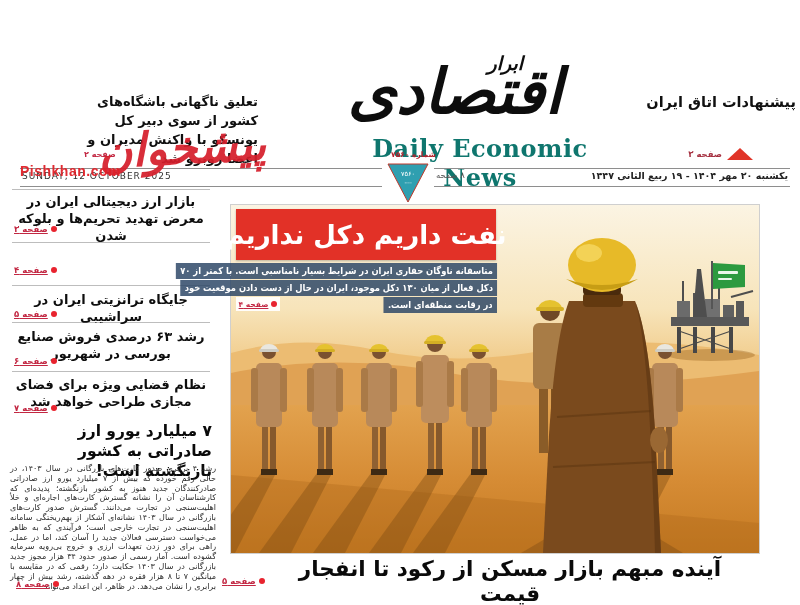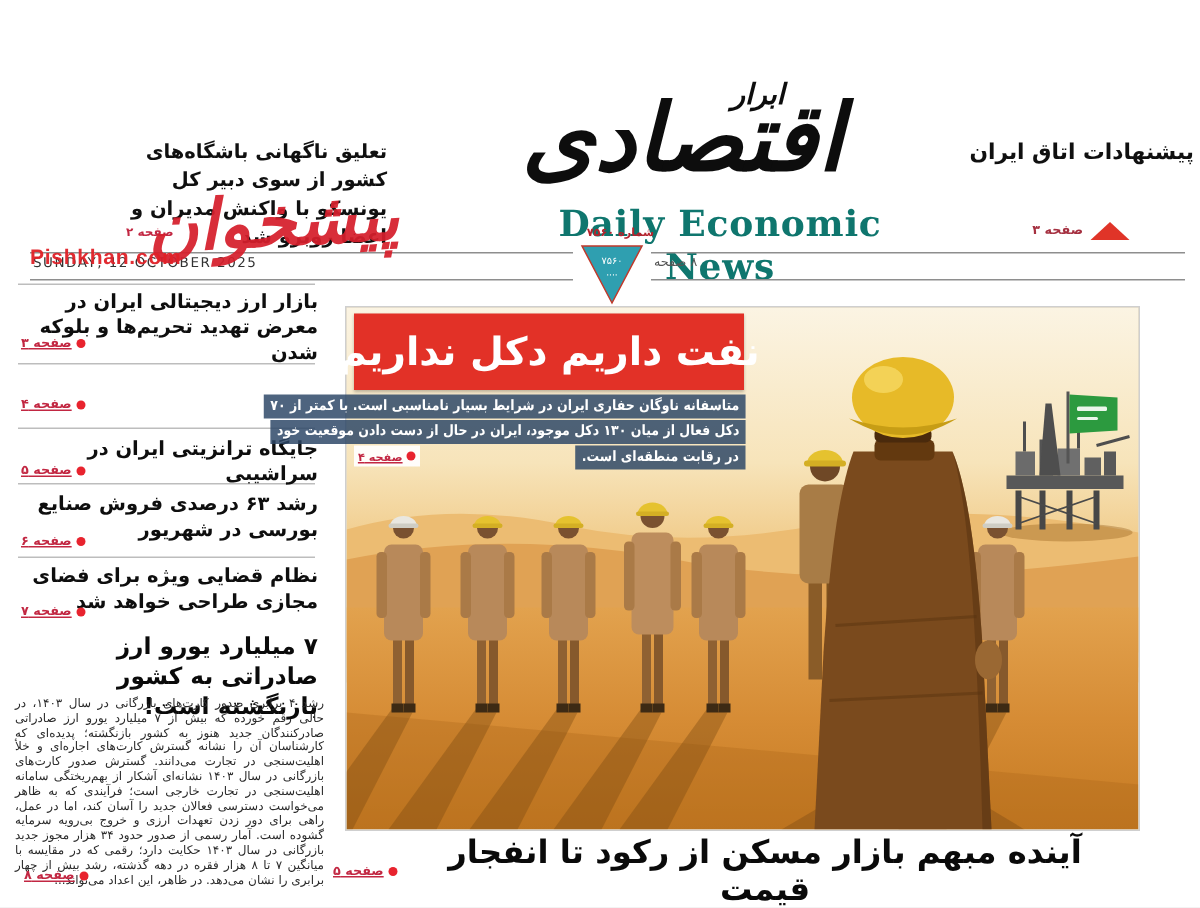--- a/index.html
+++ b/index.html
@@ -33,21 +33,21 @@
           border-bottom:12px solid #e03428;}
 
   
   .wm-callig{left:86px;top:124px;width:180px;font-size:46px;font-weight:bold;font-style:italic;
              color:#d61f2c;direction:rtl;transform:rotate(-3deg);letter-spacing:-3px;opacity:.93;z-index:40;line-height:48px;}
   .wm-site{left:20px;top:163px;font-family:"Liberation Sans",sans-serif;font-size:14px;font-weight:bold;
            color:#e02128;letter-spacing:.5px;opacity:.95;z-index:41;}
 
   
   .sb-sep{left:12px;width:198px;height:1px;background:#bdbdbd;}
-  .sb-item{left:10px;width:202px;direction:rtl;text-align:right;
+  .sb-item{left:10px;width:202px;direction:rtl;text-align:center;
            font-size:13px;line-height:17px;font-weight:bold;color:#0e0e0e;}
   .plabel{display:flex;align-items:center;gap:3px;}
   .plabel .txt{font-size:8.5px;font-weight:bold;color:#c22742;text-decoration:underline;}
   .plabel .dot{width:6px;height:6px;border-radius:50%;background:#e8232e;flex:none;}
   .lead-h{left:10px;top:421px;width:202px;direction:rtl;text-align:right;
           font-size:15.5px;line-height:20px;font-weight:bold;color:#0a0a0a;}
   .lead-body{left:10px;top:464px;width:206px;direction:rtl;text-align:justify;
              font-size:8px;line-height:9.8px;color:#2b2b2b;}
 
   
@@ -86,20 +86,21 @@
   <div class="abs rule" style="left:434px;top:186px;width:356px;"></div>
 
   <div class="abs issue-label">شماره ۷۵۶۰</div>
   <svg class="abs tri-logo" width="48" height="46">
     <polygon points="4,6 44,6 24,44" fill="#2f9fb0" stroke="#c0392b" stroke-width="1"></polygon>
     <text x="24" y="18" text-anchor="middle" font-size="6.5" fill="#ffffff">۷۵۶۰</text>
     <text x="24" y="27" text-anchor="middle" font-size="6" fill="#ffffff">····</text>
   </svg>
   <div class="abs pages-label">۸ صفحه</div>
   <div class="abs date-en">SUNDAY, 12 OCTOBER 2025</div>
+  <div class="abs date-fa">یکشنبه ۲۰ مهر ۱۴۰۴ - ۱۹ ربیع الثانی ۱۴۴۷</div>
 
   <div class="abs tl-head">تعلیق ناگهانی باشگاه‌های کشور از سوی دبیر کل یونسکو با واکنش مدیران و اعضا روبرو شد</div>
   <div class="abs tl-label">صفحه ۲</div>
 
   <div class="abs tr-head">
     <div>پیشنهادات اتاق ایران</div>
   </div>
   <div class="abs tr-marker">
     <span class="txt">صفحه ۳</span>
     <span class="tri-up"></span>

